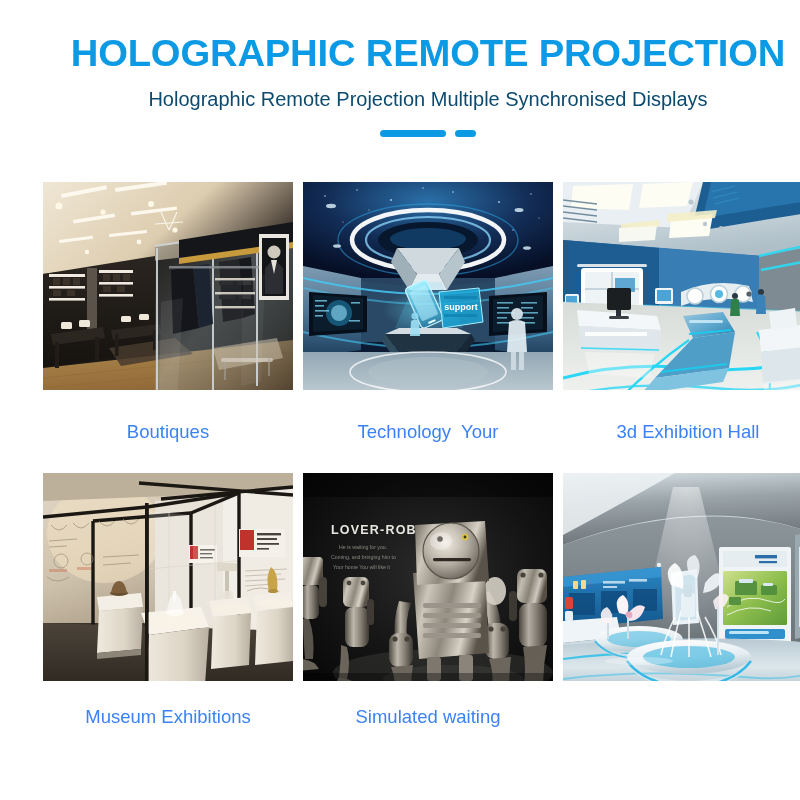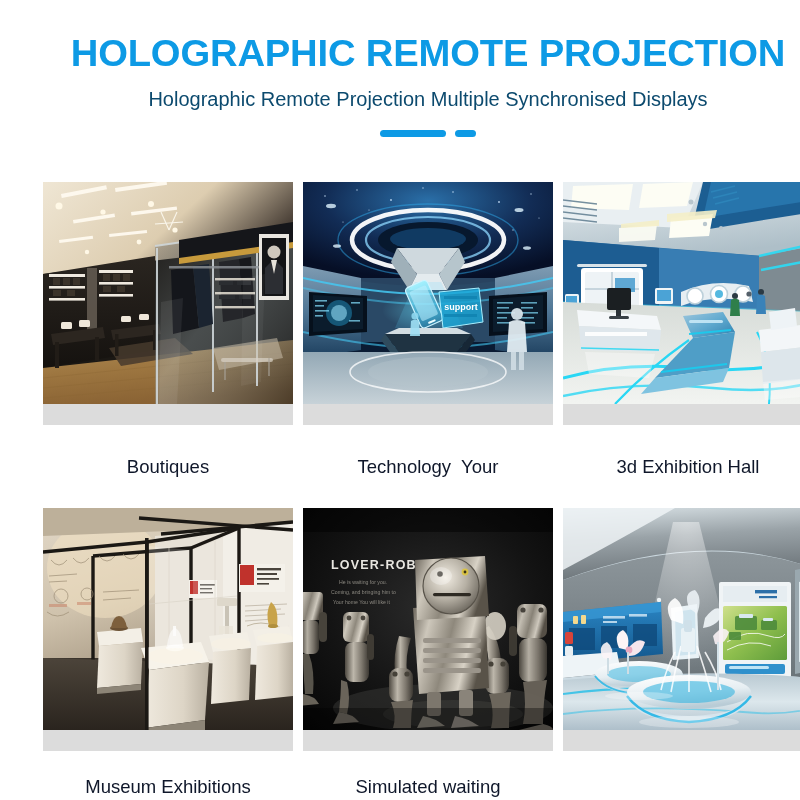--- a/index.html
+++ b/index.html
@@ -51,33 +51,33 @@
     position: absolute;
     left: 15px; top: 182px;
     width: 770px;
     display: grid;
     grid-template-columns: repeat(3, 250px);
     column-gap: 10px;
     row-gap: 0px;
   }
   .cell { width: 250px; }
   .thumb {
-    width: 250px; height: 243px;
+    width: 250px; height: 208px;
     overflow: hidden;
     position: relative;
     background: #dcdcdc;
   }
   .thumb svg { display: block; width: 250px; height: 222px; }
   .caption {
     height: 83px;
     display: flex;
     align-items: center;
     justify-content: center;
     font-size: 18.5px;
-    color: #0f172a;
+    color: #3b82f6;
     font-weight: 400;
     white-space: pre;
     text-align: center;
   }
   .row2 .caption { height: 72px; }
 </style>
 </head>
 <body>
 
 <div class="page">

